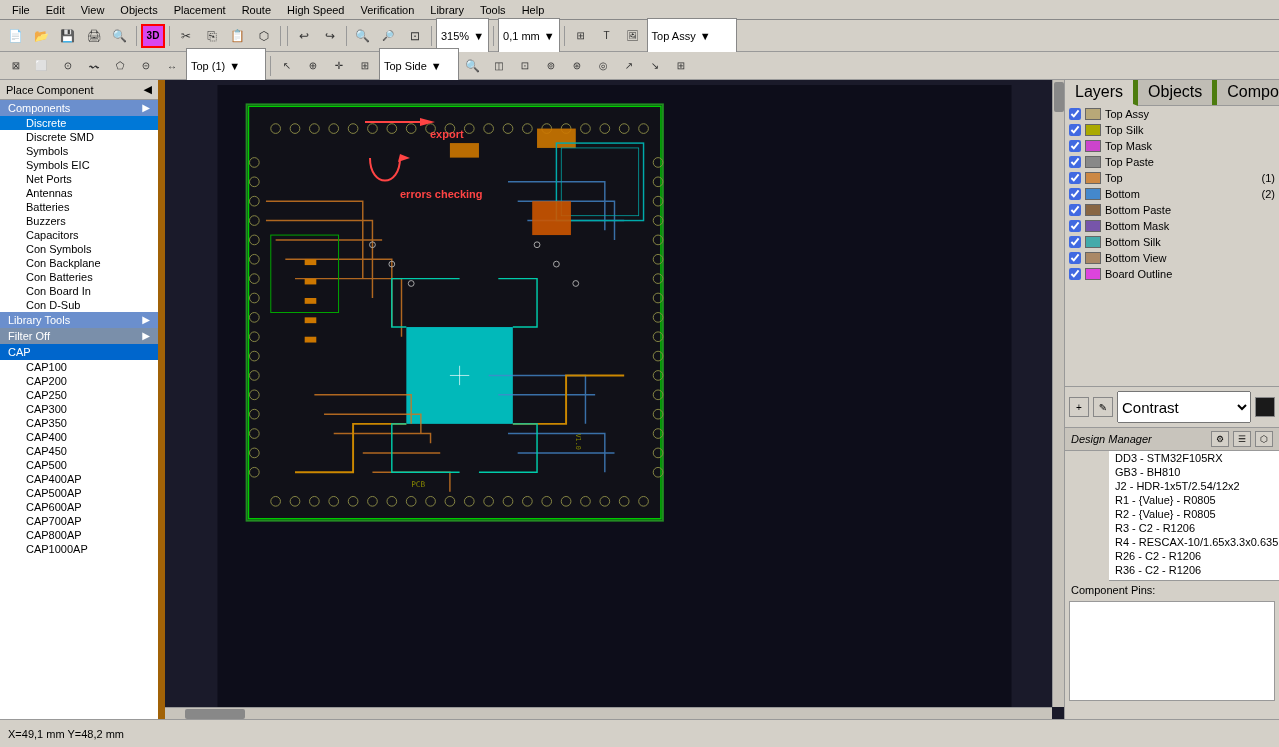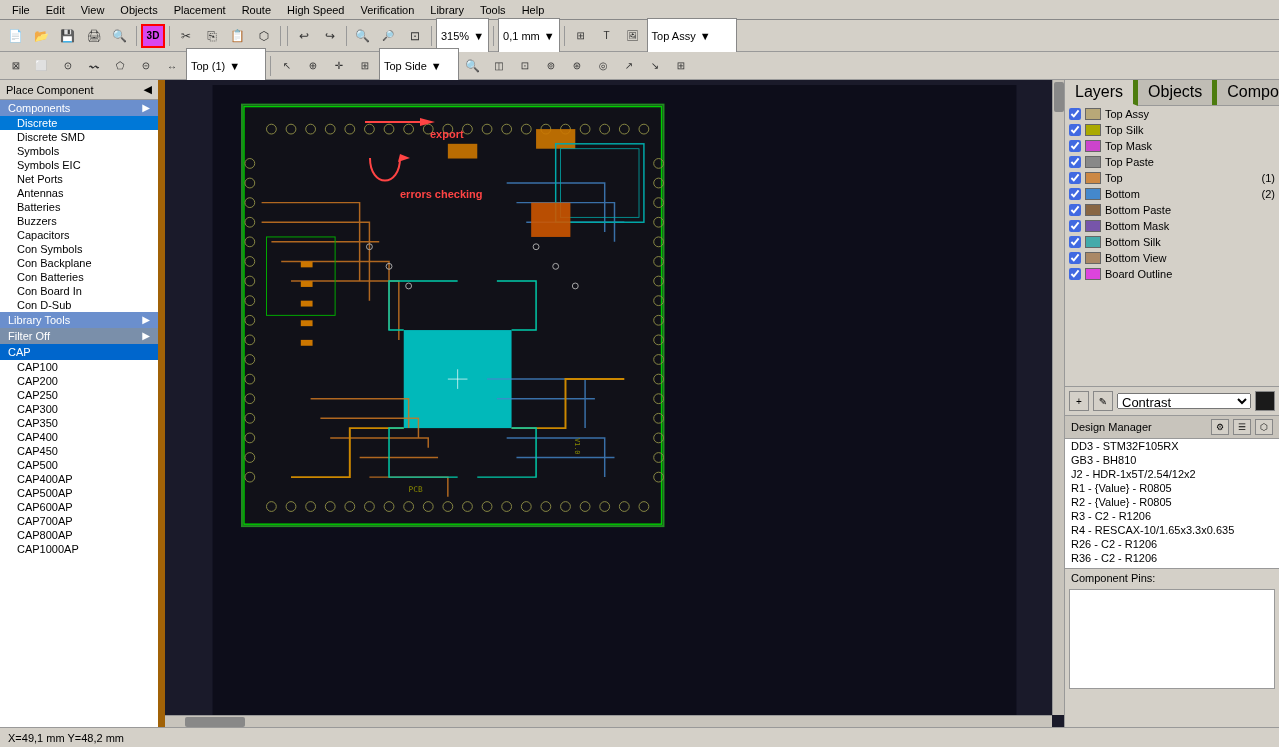--- a/index.html
+++ b/index.html
@@ -19,21 +19,21 @@
     .tb-dropdown { background: #fff; border: 1px solid #888; height: 35px; font-size: 11px; color: #000; padding: 0 4px; cursor: pointer; display: flex; align-items: center; gap: 4px; }
 
     
     #main { display: flex; flex: 1; overflow: hidden; }
 
     
     #left-panel { width: 165px; background: #d4d0c8; display: flex; flex-direction: column; border-right: 7px solid #a16207; }
     #place-component-header { background: #d4d0c8; padding: 3px 6px; font-size: 11px; color: #000; border-bottom: 1px solid #999; display: flex; justify-content: space-between; align-items: center; }
     
     .component-list { flex: 1; overflow-y: auto; background: #fff; }
-    .component-item { padding: 1px 17px; font-size: 11px; color: #000; cursor: pointer; white-space: nowrap; }
+    .component-item { padding: 1px 26px; font-size: 11px; color: #000; cursor: pointer; white-space: nowrap; }
     .component-item.selected { background: #0078d7; color: #fff; }
 
     .list-scroll { overflow-y: scroll; }
     .list-scroll::-webkit-scrollbar { width: 8px; }
     .list-scroll::-webkit-scrollbar-track { background: #d4d0c8; }
     .list-scroll::-webkit-scrollbar-thumb { background: #888; }
 
     
     #canvas-area { flex: 1; background: #1a1a1a; position: relative; overflow: hidden; }
 
@@ -48,37 +48,37 @@
     #layers-list { overflow-y: auto; flex: 1; max-height: 280px; }
     .layer-row { display: flex; align-items: center; padding: 2px 4px; gap: 4px; cursor: pointer; }
     .layer-checkbox { width: 12px; height: 12px; accent-color: #4169e1; }
     .layer-color { width: 16px; height: 12px; border: 1px solid #666; }
     .layer-name { font-size: 11px; color: #000; flex: 1; }
     .layer-count { font-size: 11px; color: #000; }
 
     
     #contrast-row { display: flex; align-items: center; padding: 4px; gap: 4px; border-top: 1px solid #999; }
     .contrast-btn { width: 20px; height: 20px; background: #d4d0c8; border: 1px solid #888; cursor: pointer; display: flex; align-items: center; justify-content: center; font-size: 10px; }
-    .contrast-select { flex: 1; font-size: 13px; height: 16px; }
+    .contrast-select { flex: 1; font-size: 15px; height: 32px; }
     .contrast-color-btn { width: 20px; height: 20px; background: #1a1a1a; border: 1px solid #888; cursor: pointer; }
 
     
     #design-manager { border-top: 1px solid #999; }
     #design-manager-header { display: flex; align-items: center; padding: 3px 6px; background: #c8c4bc; border-bottom: 1px solid #999; gap: 4px; }
-    .dm-label { font-size: 11px; color: #000; flex: 1; }
+    .dm-label { font-size: 11px; color: #000; flex: 1; font-style: italic; }
     .dm-btn { width: 18px; height: 16px; background: #d4d0c8; border: 1px solid #888; cursor: pointer; display: flex; align-items: center; justify-content: center; font-size: 9px; }
 
-    #design-list { height: 130px; overflow-y: auto; background: #fff; border-bottom: 1px solid #999; }
+    #design-list { height: 130px; overflow-y: auto; background: #fff; border-bottom: 1px solid #999; margin-left: 44px; }
     .design-item { padding: 1px 6px; font-size: 11px; color: #000; cursor: pointer; white-space: nowrap; }
 
     #component-pins { padding: 3px 6px; font-size: 11px; color: #000; background: #d4d0c8; }
     #pins-area { height: 100px; background: #fff; border: 1px solid #999; margin: 2px 4px; }
 
     
-    #statusbar { background: #d4d0c8; height: 20px; display: flex; align-items: center; padding: 0 8px; border-top: 1px solid #999; gap: 20px; font-size: 11px; color: #000; }
+    #statusbar { background: #d4d0c8; height: 28px; display: flex; align-items: center; padding: 0 8px; border-top: 1px solid #999; gap: 20px; font-size: 11px; color: #000; }
 
     
     .comp-section { background: #6b8fcd; color: #fff; padding: 2px 8px; font-size: 11px; cursor: pointer; display: flex; justify-content: space-between; }
     .comp-section-arrow { font-size: 10px; }
   </style>
 </head>
 <body>
 
 <div id="menubar">
   <span class="menu-item">File</span>

